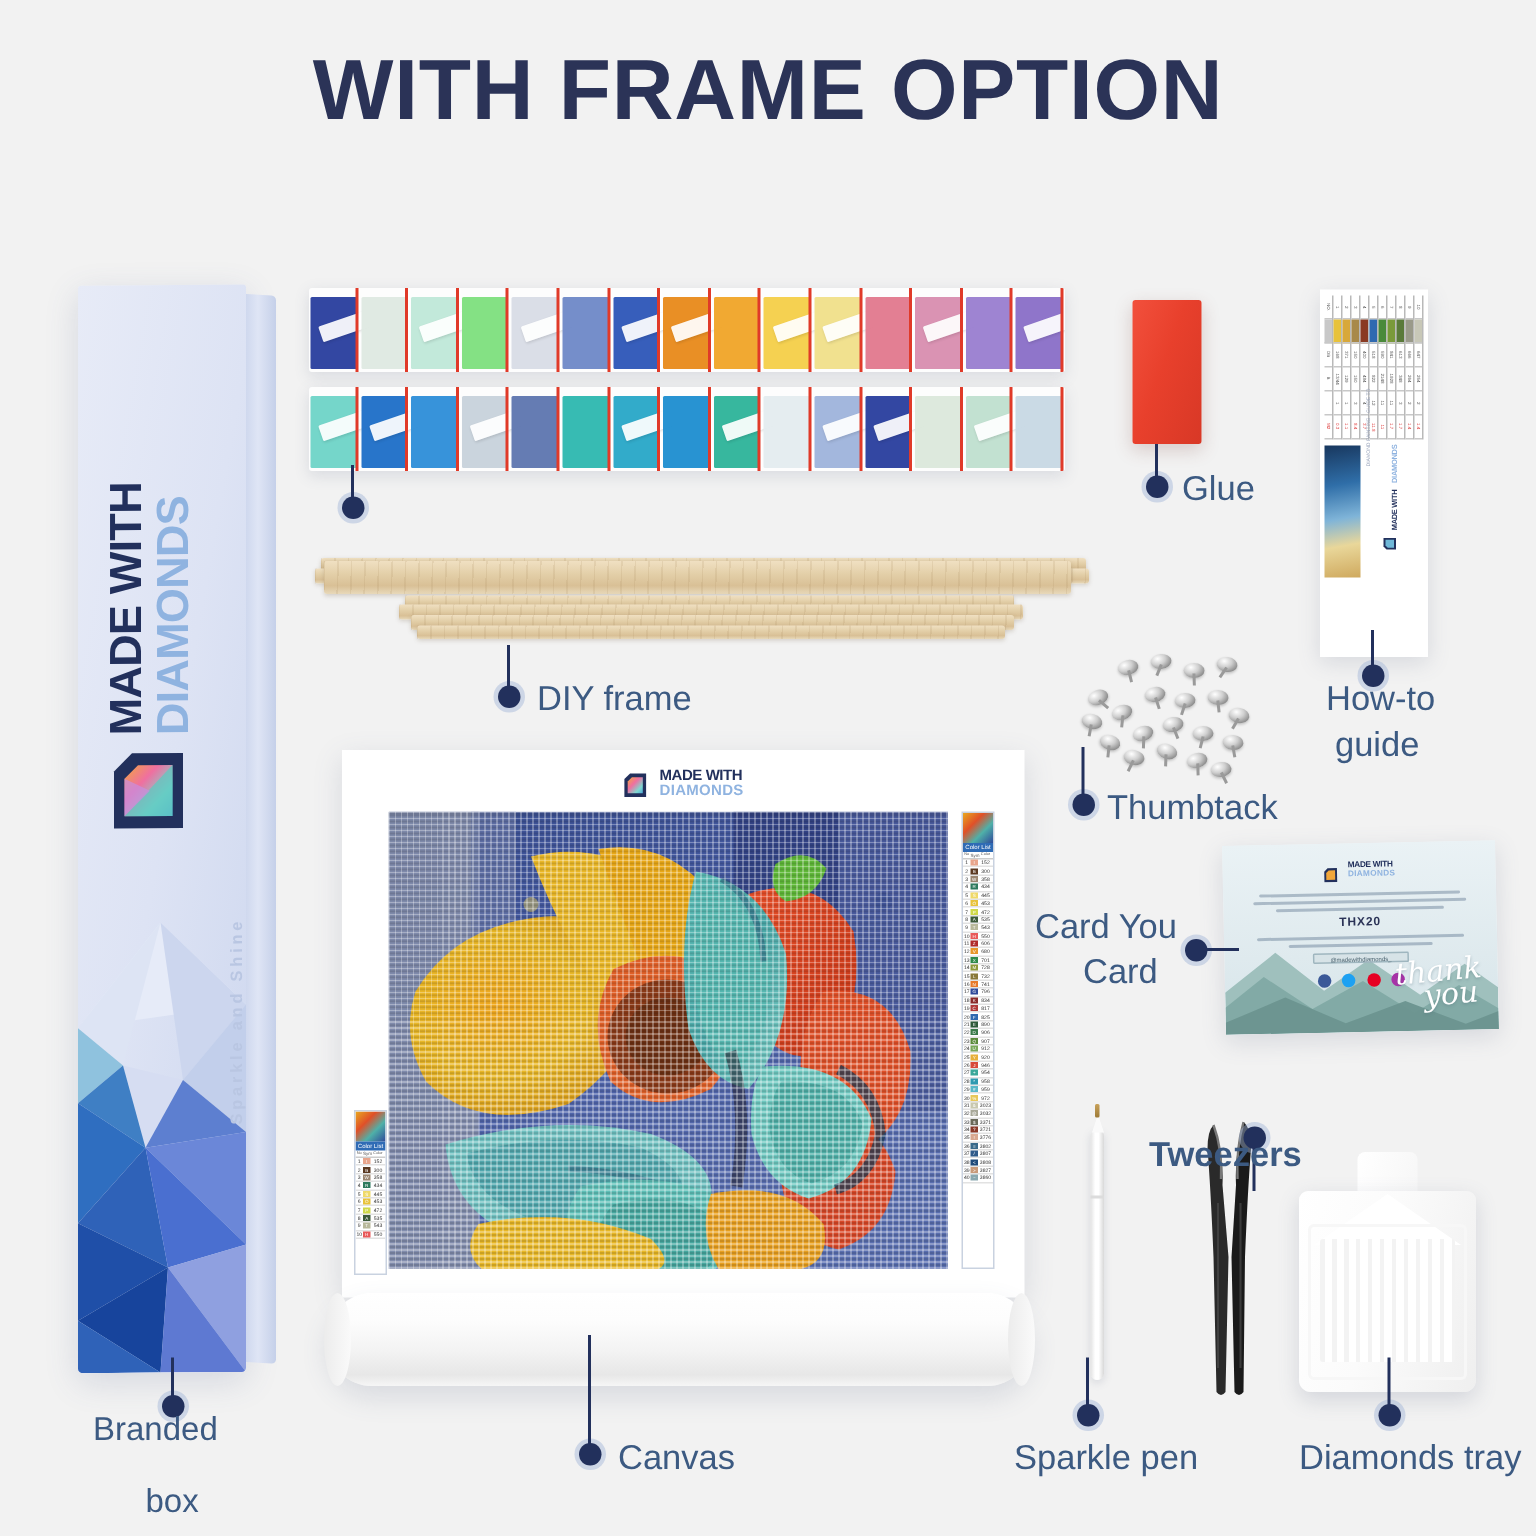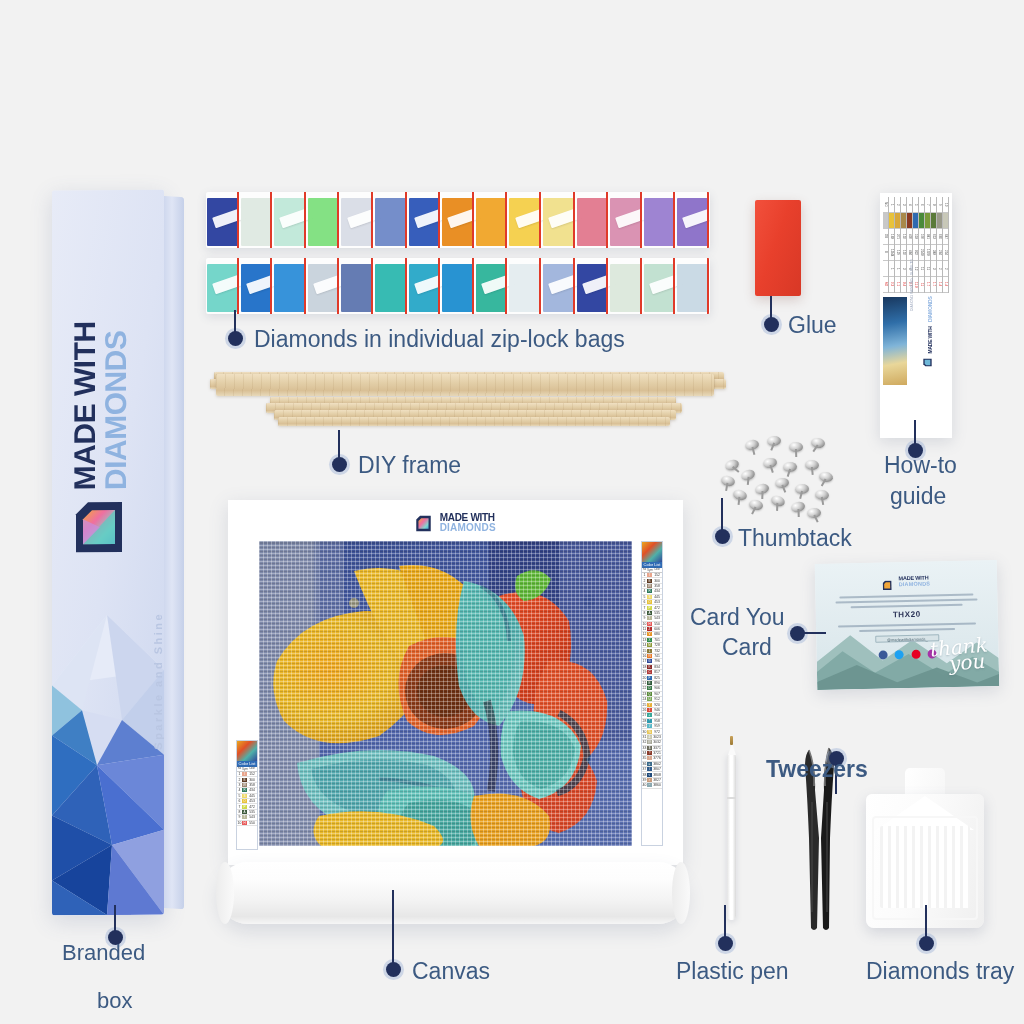--- a/index.html
+++ b/index.html
@@ -265,20 +265,21 @@
   .tray-lip {
     position:absolute; left:6px; top:48px; width:106px; height:104px;
     border:2px solid #f7f7f7; border-radius:4px;
   }
 </style>
 </head>
 <body>
 
 <div id="stage">
 
+  <div class="title">WITH FRAME OPTION</div>
 
   <div id="branded-box">
     <div class="box-face">
       <div class="box-poly">
         <svg width="112" height="300" viewBox="0 0 112 300">
           <polygon points="0,70 55,0 112,55" fill="#e6ebf8"></polygon>
           <polygon points="0,70 55,0 30,95" fill="#dde4f4"></polygon>
           <polygon points="55,0 112,55 70,105" fill="#ccd6ee"></polygon>
           <polygon points="0,70 30,95 0,120" fill="#8fc2de"></polygon>
           <polygon points="30,95 70,105 45,150" fill="#d6ddf2"></polygon>
@@ -469,21 +470,20 @@
         <div class="zip"></div>
       </div>
     <div class="bag">
         <div class="beads" style="background:#c8d8e4"></div>
         <div class="zip"></div>
       </div>
   </div>
 
   <div class="dot" style="left:228px; top:331px;"></div>
   <div class="lead v" style="left:234px; top:310px; height:24px;"></div>
-  <div class="callout big" style="left:254px; top:326px;">Diamonds in individual zip-lock bags</div>
 
   <div id="glue"></div>
   <div class="dot" style="left:764px; top:317px;"></div>
   <div class="lead v" style="left:770px; top:296px; height:24px;"></div>
   <div class="callout big" style="left:788px; top:312px;">Glue</div>
 
   <div id="howto">
     <div class="ht-table">
       <div class="ht-col">
           <div class="ht-cell">NO.</div>
@@ -1112,21 +1112,21 @@
   <div class="callout big" style="left:722px; top:634px;">Card</div>
 
   <div id="stickypen">
     <div class="pen-body"></div>
     <div class="pen-cone"></div>
     <div class="pen-tip"></div>
     <div class="pen-ring"></div>
   </div>
   <div class="dot" style="left:718px; top:936px;"></div>
   <div class="lead v" style="left:724px; top:905px; height:34px;"></div>
-  <div class="callout big" style="left:676px; top:958px;">Plastic pen</div>
+  <div class="callout big" style="left:676px; top:958px;">Sparkle pen</div>
 
   <div id="tweezers">
     <svg width="36" height="192" viewBox="0 0 36 192">
       <path d="M6 8 Q13 26 12 48 L16 96 L14 186 Q11 190 8 186 L6 96 Q4 48 2 24 Q2 12 6 8 Z" fill="#2a2a2a"></path>
       <path d="M26 6 Q20 26 21 48 L18 96 L20 186 Q23 190 26 186 L27 96 Q29 48 31 24 Q31 10 26 6 Z" fill="#1a1a1a"></path>
       <path d="M6 8 Q12 24 11 44" stroke="#777" stroke-width="1.6" fill="none"></path>
       <path d="M26 6 Q21 24 22 44" stroke="#777" stroke-width="1.6" fill="none"></path>
       <path d="M9 60 L9 170" stroke="#4a4a4a" stroke-width="1.4" fill="none" opacity="0.7"></path>
       <path d="M24 60 L24 170" stroke="#4a4a4a" stroke-width="1.4" fill="none" opacity="0.7"></path>
     </svg>

